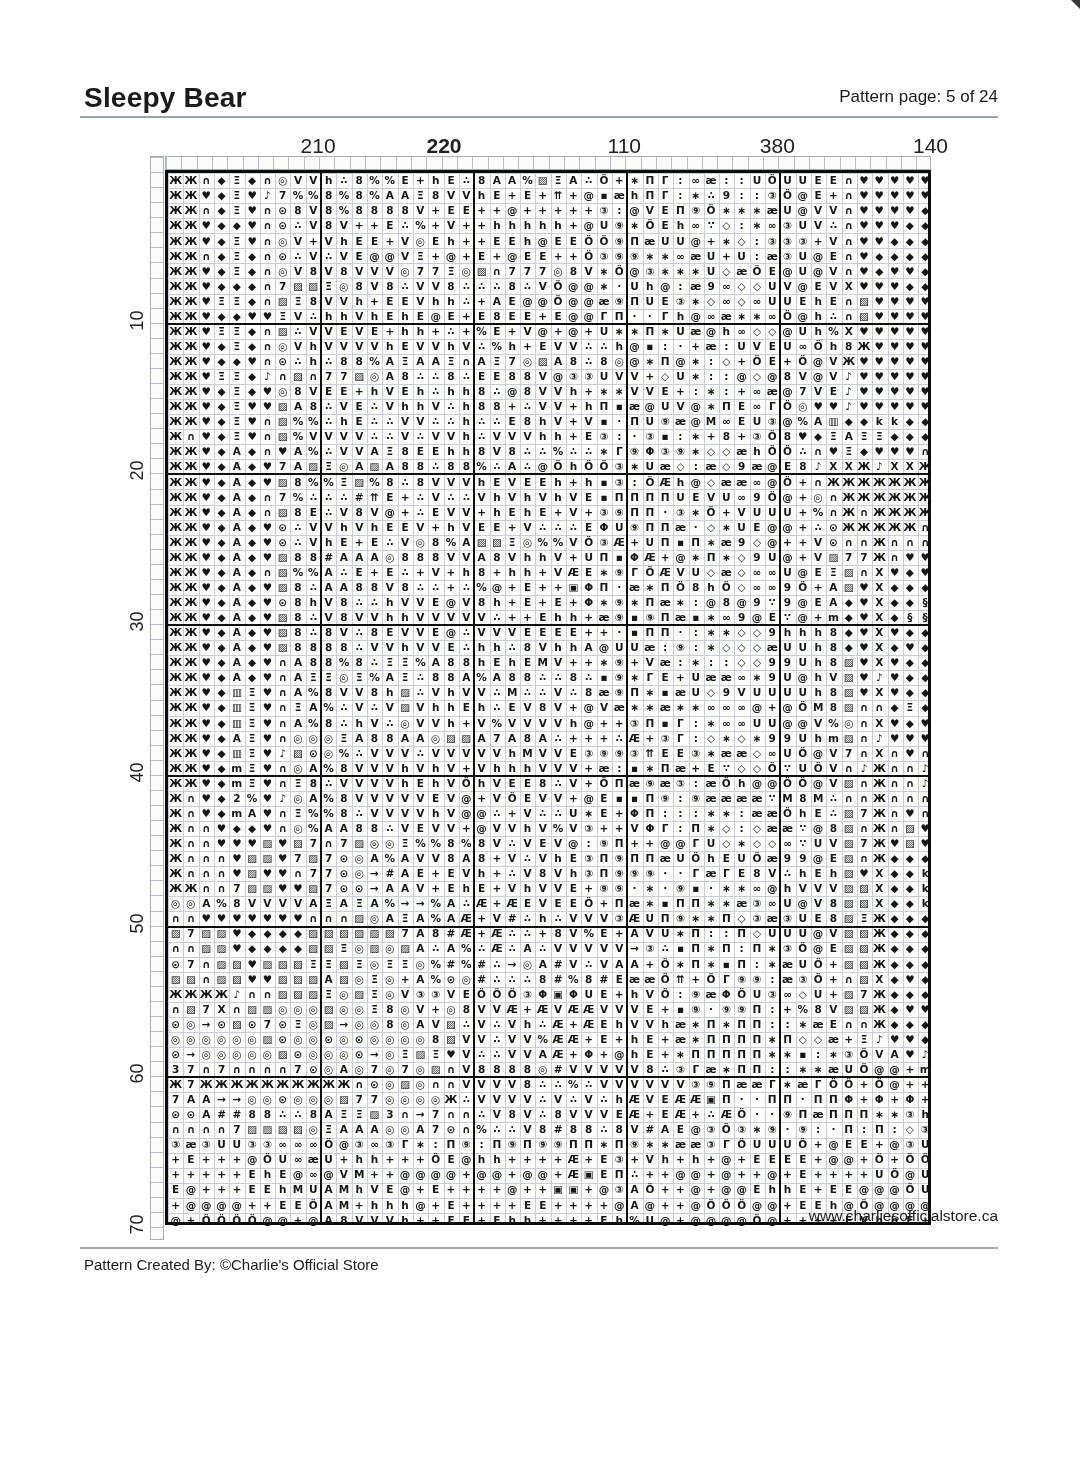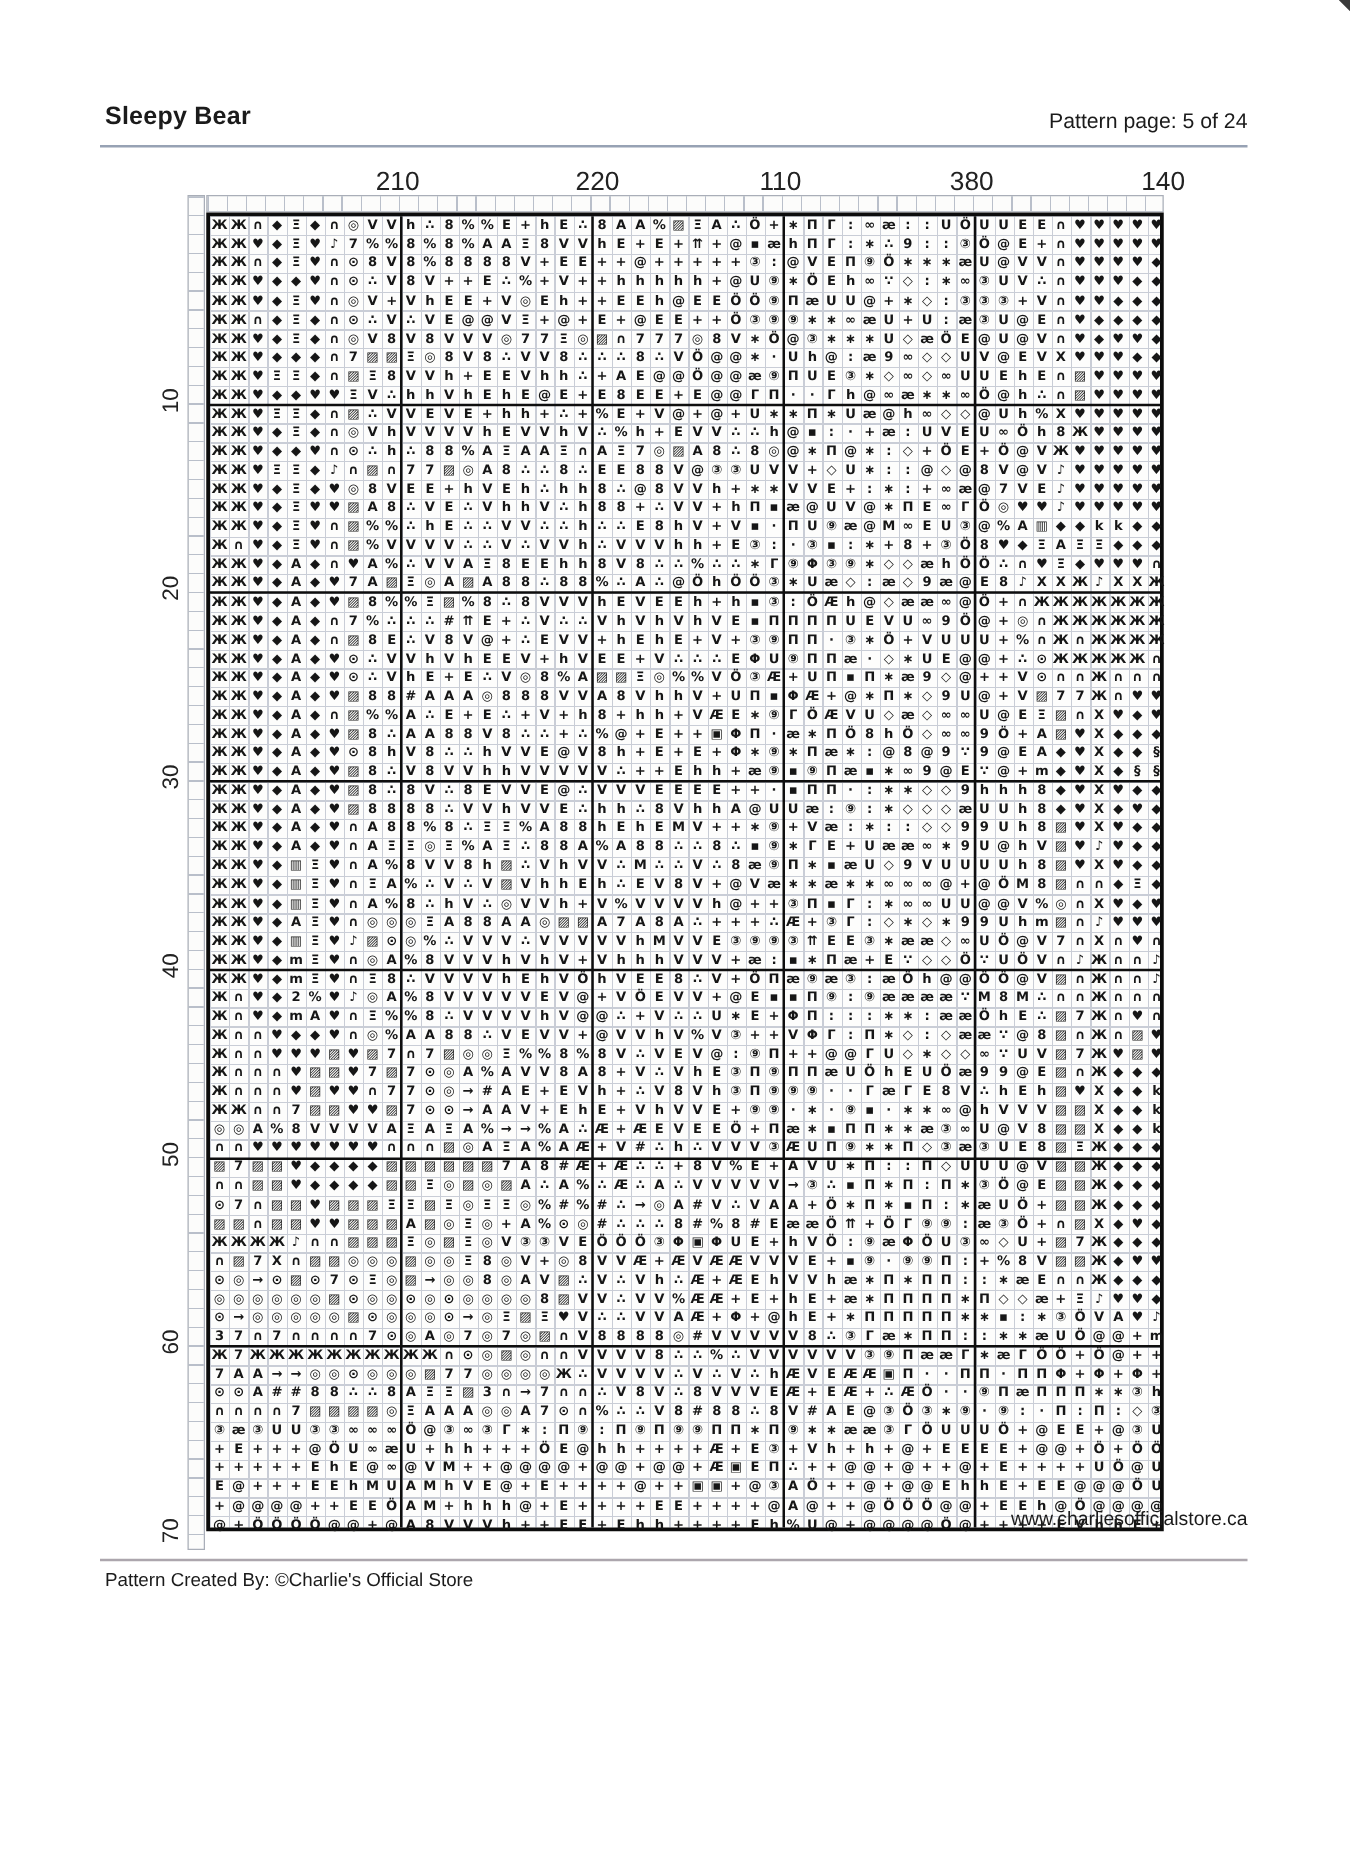--- a/index.html
+++ b/index.html
@@ -1,19 +1,19 @@
 <!DOCTYPE html>
 <html><head>
 <meta charset="utf-8">
 <style>
   html,body{margin:0;padding:0;background:#ffffff;}
   body{width:1080px;height:1484px;position:relative;font-family:"Liberation Sans",sans-serif;color:#1b1b1b;overflow:hidden;}
   .abs{position:absolute;}
   
-  .title{left:84px;top:82px;font-size:20px;font-weight:bold;letter-spacing:.2px;}
+  .title{left:84px;top:82px;font-size:28px;font-weight:bold;letter-spacing:.2px;}
   .pagelabel{right:82px;top:87px;font-size:17px;font-weight:normal;}
   .hrule{left:80px;top:116px;width:918px;height:2px;background:#97a2b4;}
   
   .frule{left:80px;top:1247px;width:918px;height:2px;background:#aca6ad;}
   .fleft{left:84px;top:1256px;font-size:15px;}
   .fright{right:82px;top:1207px;font-size:15.5px;}
   
   .collabel{top:134px;width:60px;margin-left:-30px;text-align:center;font-size:21px;color:#222;}
   .rowlabel{width:60px;margin-left:-30px;text-align:center;font-size:18px;color:#222;transform:rotate(-90deg);}
   
@@ -39,21 +39,21 @@
 <div>
 
   <div class="abs scanmark"></div>
 
   <div class="abs title">Sleepy Bear</div>
   <div class="abs pagelabel">Pattern page: 5 of 24</div>
   <div class="abs hrule"></div>
 
   <div id="collabels">
       <div class="abs collabel" style="left: 318.1px;">210</div>
-      <div class="abs collabel" style="left: 478px;">220</div>
+      <div class="abs collabel" style="left: 444px; font-weight: bold;">220</div>
       <div class="abs collabel" style="left: 624.3px;">110</div>
       <div class="abs collabel" style="left: 777.4px;">380</div>
       <div class="abs collabel" style="left: 930.5px;">140</div>
     </div>
   <div id="rowlabels">
       <div class="abs rowlabel" style="left: 137px; top: 309.71px;">10</div>
       <div class="abs rowlabel" style="left: 137px; top: 460.42px;">20</div>
       <div class="abs rowlabel" style="left: 137px; top: 611.13px;">30</div>
       <div class="abs rowlabel" style="left: 137px; top: 761.84px;">40</div>
       <div class="abs rowlabel" style="left: 137px; top: 912.55px;">50</div>

